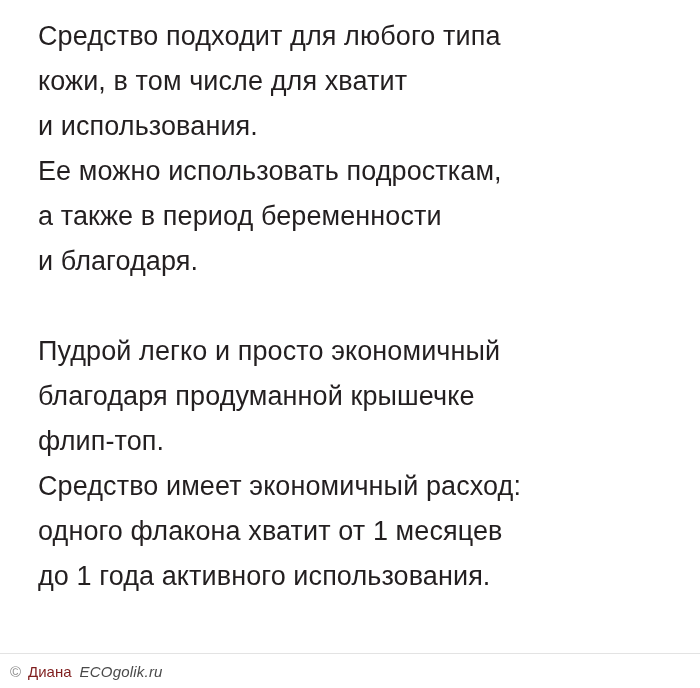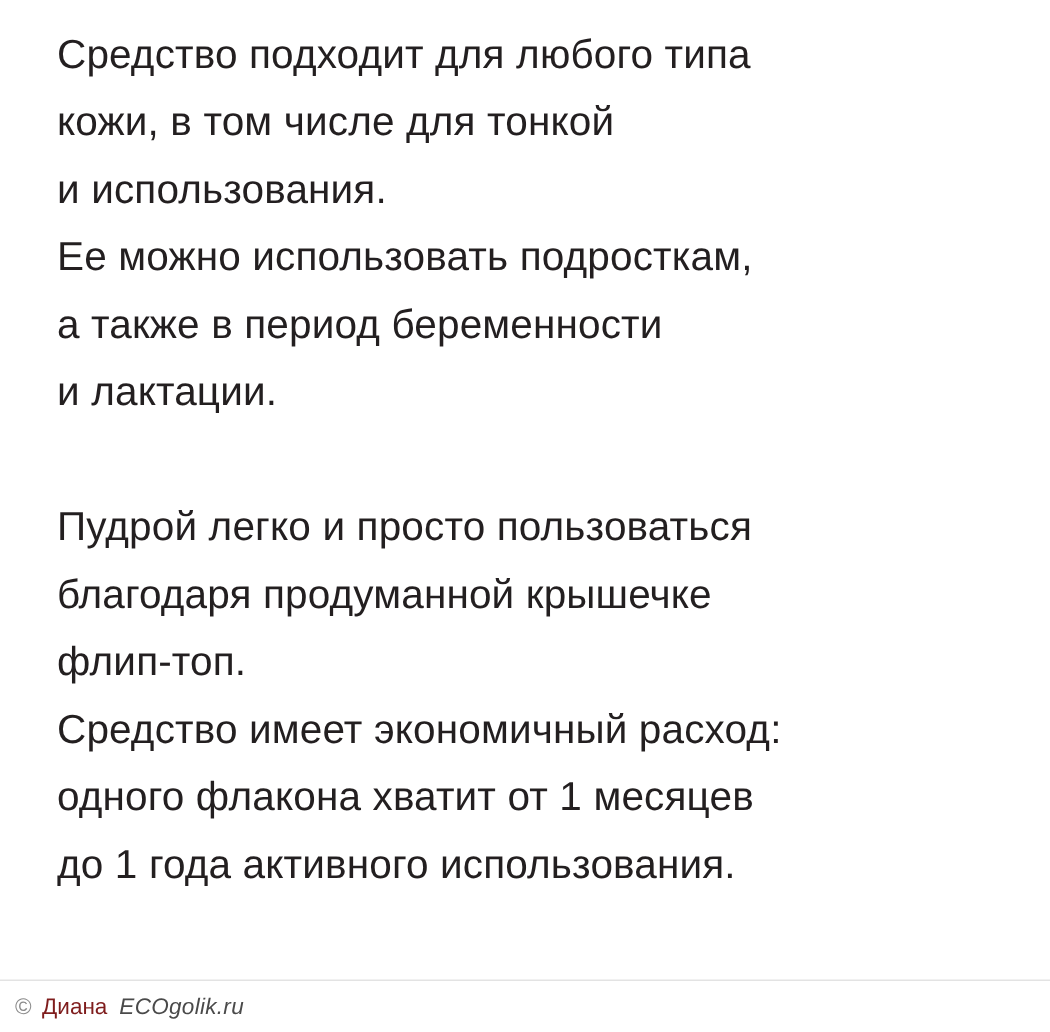--- a/index.html
+++ b/index.html
@@ -72,29 +72,29 @@
 </style>
 </head>
 <body>
 
 <div class="page">
 
   <div class="text-body">
 
     <p class="para">
       <span class="line">Средство подходит для любого типа</span>
-      <span class="line">кожи, в том числе для тонкой</span>
+      <span class="line">кожи, в том числе для хватит</span>
       <span class="line">и использования.</span>
       <span class="line">Ее можно использовать подросткам,</span>
       <span class="line">а также в период беременности</span>
-      <span class="line">и лактации.</span>
+      <span class="line">и благодаря.</span>
     </p>
 
     <p class="para">
-      <span class="line">Пудрой легко и просто пользоваться</span>
+      <span class="line">Пудрой легко и просто экономичный</span>
       <span class="line">благодаря продуманной крышечке</span>
       <span class="line">флип-топ.</span>
       <span class="line">Средство имеет экономичный расход:</span>
       <span class="line">одного флакона хватит от 1 месяцев</span>
       <span class="line">до 1 года активного использования.</span>
     </p>
 
   </div>
 
   <div class="footer">

